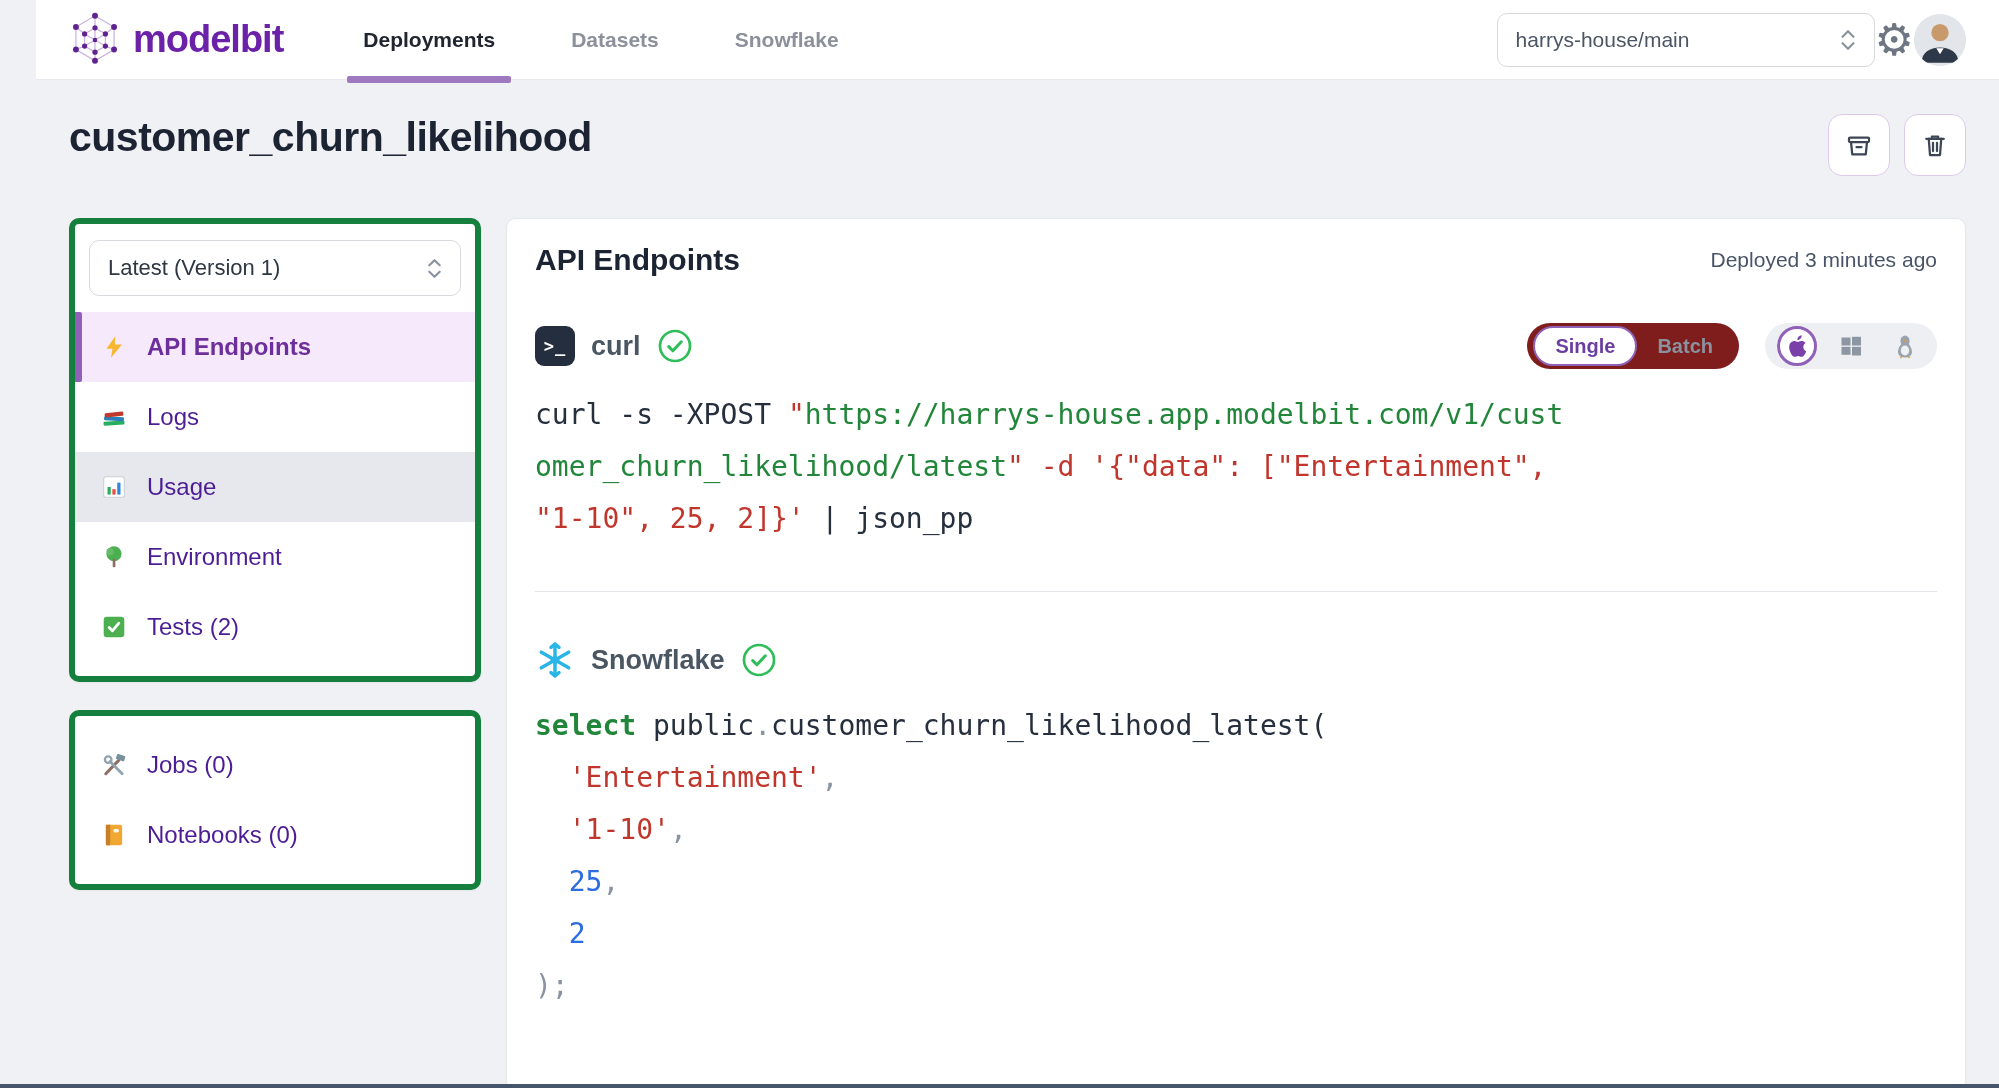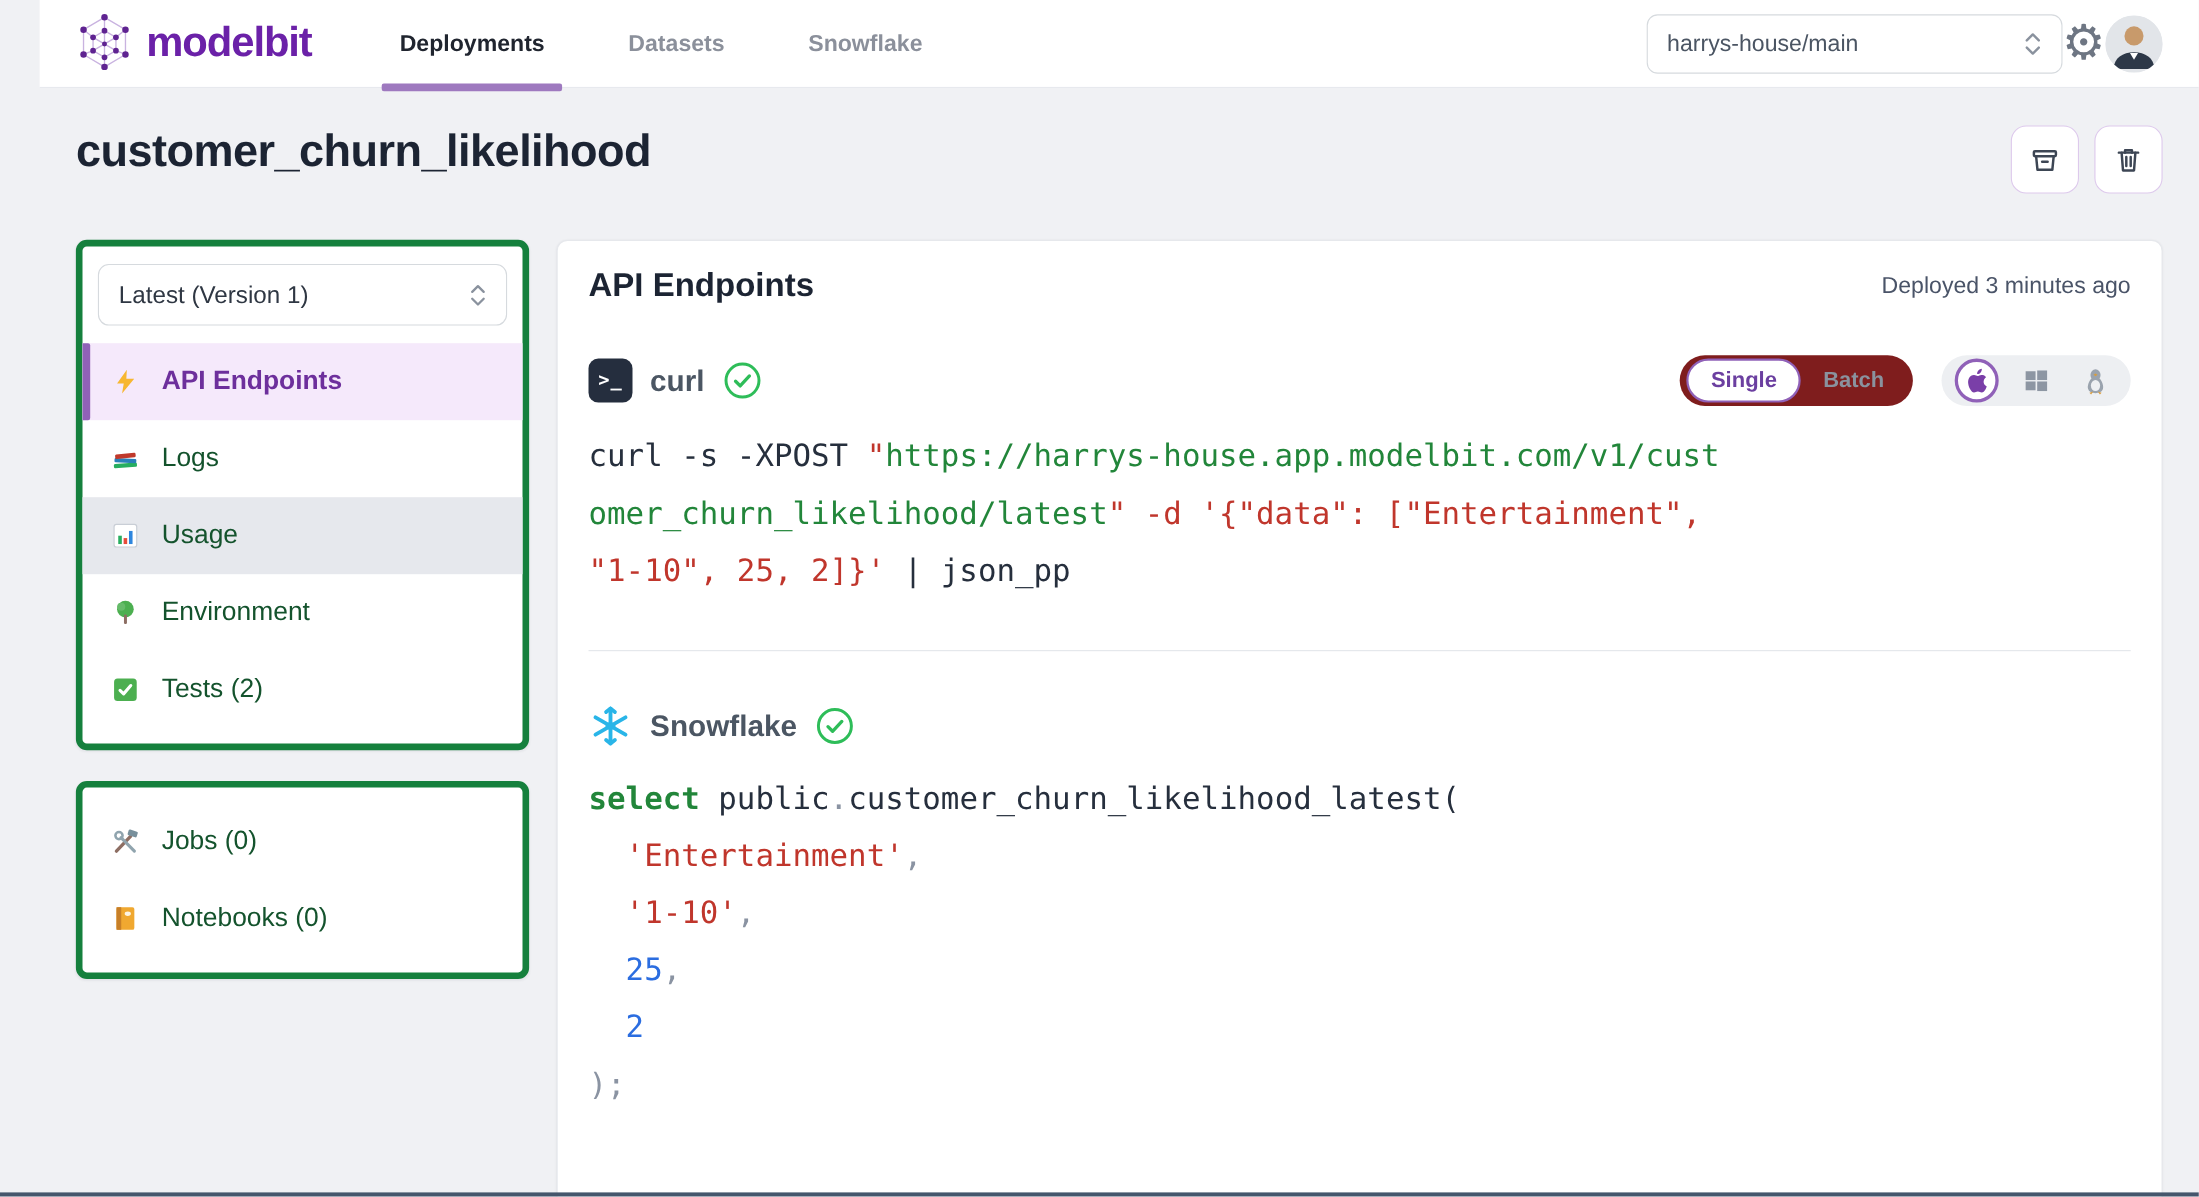--- a/index.html
+++ b/index.html
@@ -38,21 +38,21 @@
   .content { display:flex; align-items:flex-start; gap:25px; padding:0 33px; }
   .sidebar { width:412px; flex-shrink:0; display:flex; flex-direction:column; }
   .side-card { background:#fff; border:6px solid #15803d; border-radius:10px;
                box-shadow:0 1px 2px rgba(20,24,40,.05); padding:14px 0; }
   .side-card + .side-card { margin-top:28px; }
   .ver-select { margin:2px 14px 16px 14px; height:56px; border:1px solid #d6dade; border-radius:10px;
                 display:flex; align-items:center; padding:0 18px; font-size:22px; color:#2f3743;
                 background:#fff; cursor:pointer; }
   .ver-select .updown { margin-left:auto; }
   .side-item { position:relative; height:70px; display:flex; align-items:center; gap:18px;
-               padding:0 24px; font-size:24px; font-weight:500; color:#14532d; cursor:pointer; }
+               padding:0 24px; font-size:24px; font-weight:500; color:#4c1d95; cursor:pointer; }
   .side-item .s-icon { width:30px; height:30px; display:flex; align-items:center; justify-content:center; }
   .side-item.active { background:#f5e9fb; font-weight:600; color:#6d2f9c; }
   .side-item.active::before { content:""; position:absolute; left:0; top:0; bottom:0; width:7px;
                background:#9061b8; border-radius:0 2px 2px 0; }
   .side-item.hover { background:#e6e8ed; }
 
   
   .main-card { flex:1; background:#fff; border:1px solid #e6e8ec; border-radius:10px;
                box-shadow:0 1px 2px rgba(20,24,40,.05); padding:24px 28px 60px 28px; height:990px; }
   .main-head { display:flex; align-items:center; justify-content:space-between; }

